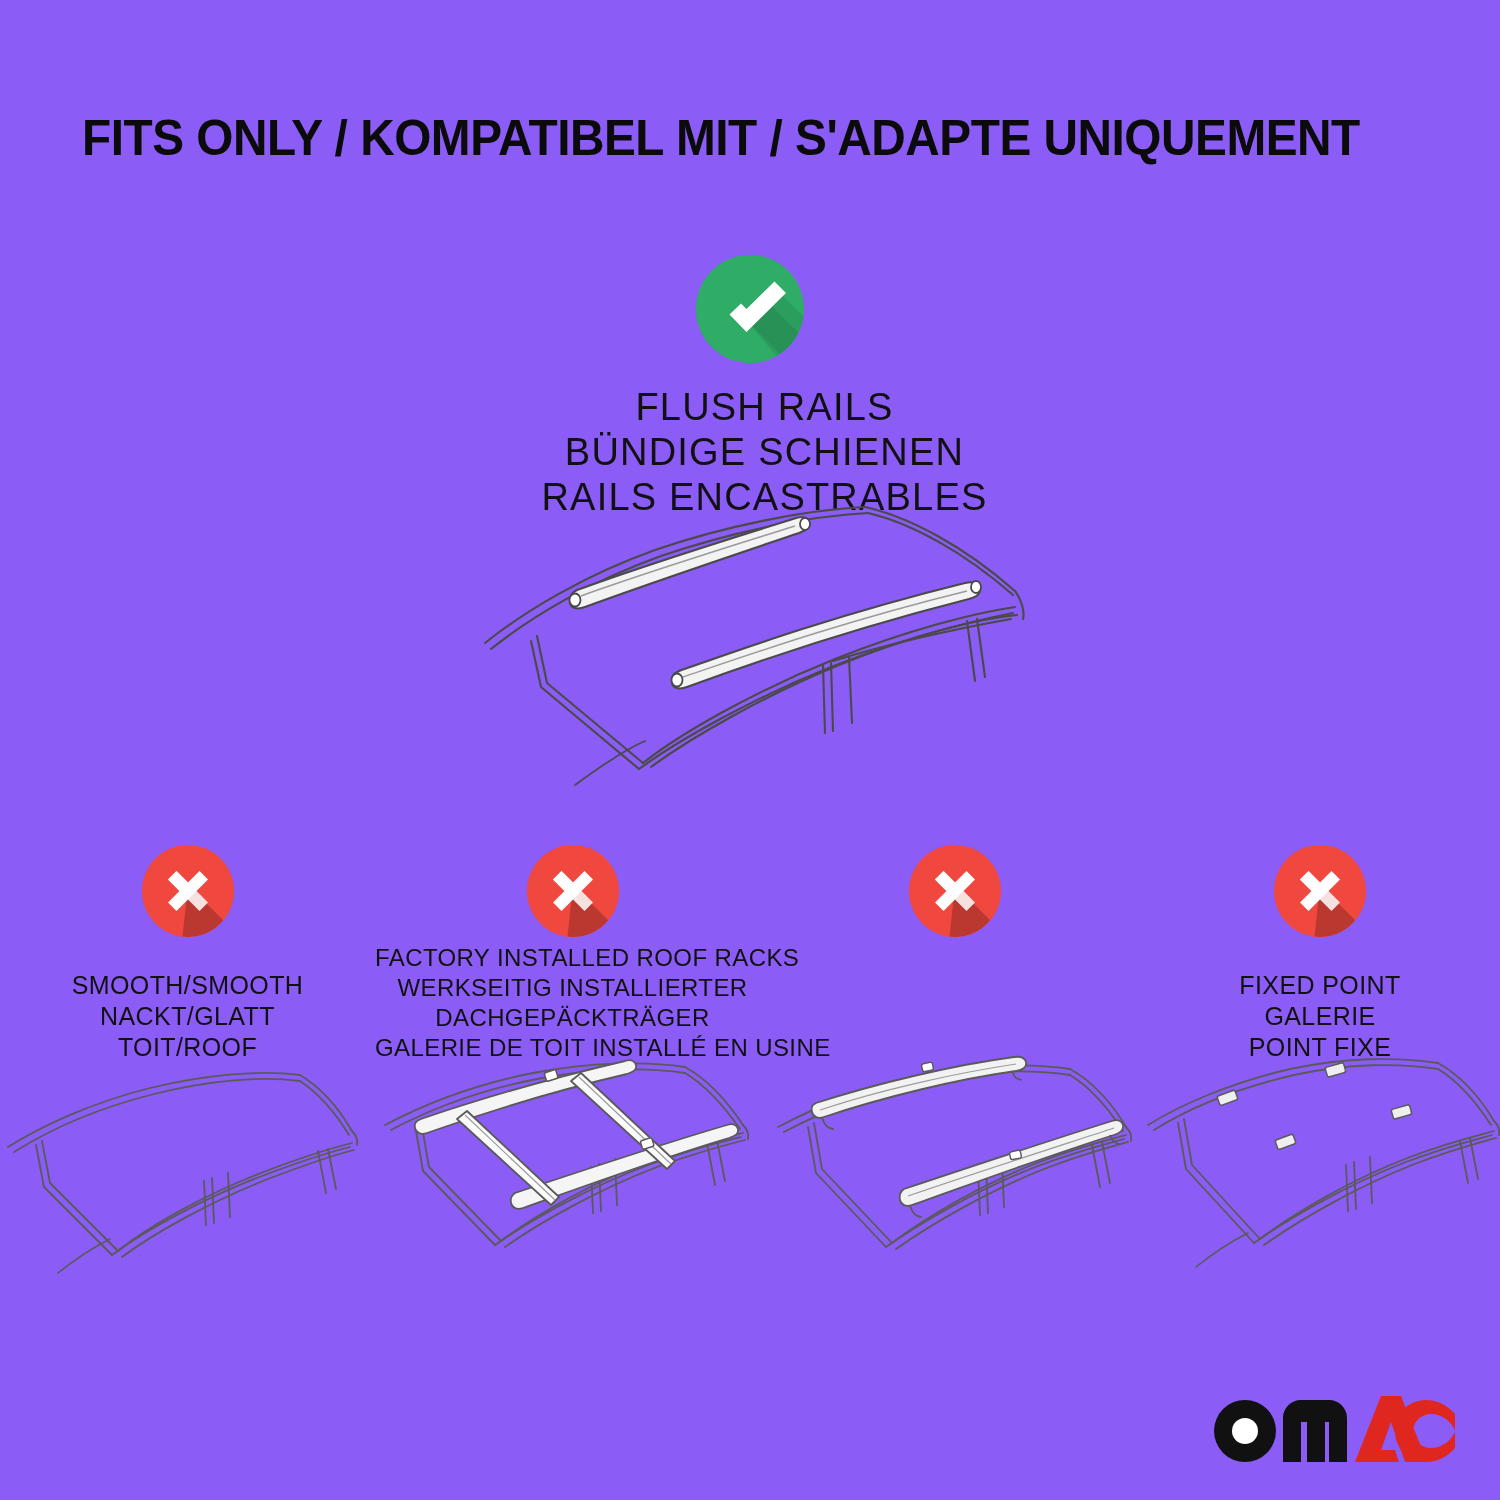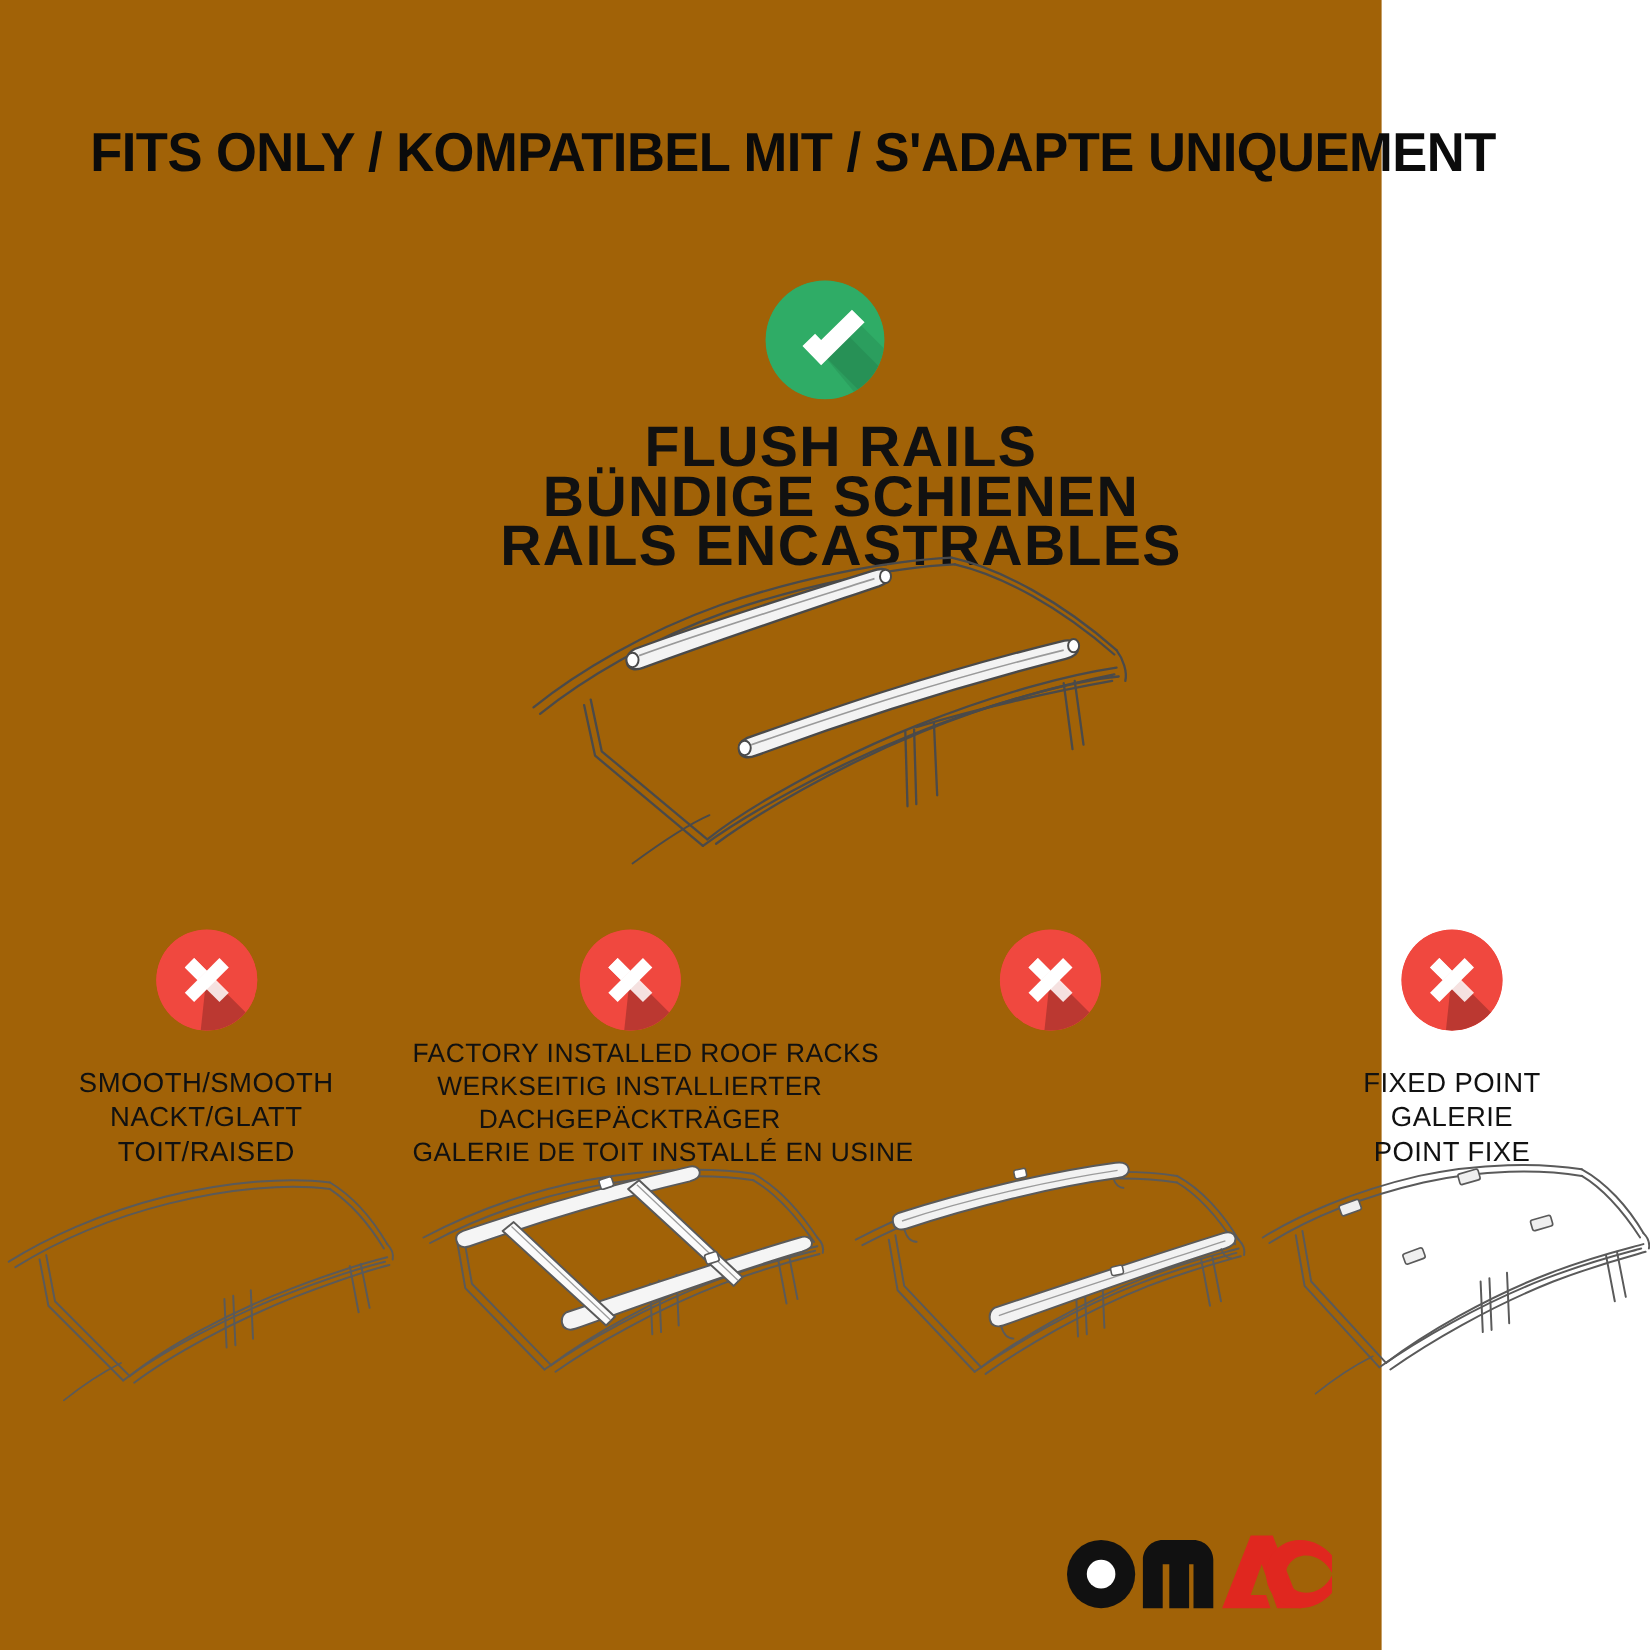--- a/index.html
+++ b/index.html
@@ -8,23 +8,23 @@
   html, body {
     width: 1500px;
     height: 1500px;
     background: #ffffff;
     font-family: "Liberation Sans", "DejaVu Sans", sans-serif;
     overflow: hidden;
   }
 
   #page {
     position: relative;
-    width: 1256px;
+    width: 1500px;
     height: 1500px;
-    background: #a16207;
+    background: #8b5cf6;
   }
 
   
   .header-title {
     position: absolute;
     left: 82px;
     top: 108px;
     width: 1340px;
     font-size: 50px;
     line-height: 60px;
@@ -54,23 +54,23 @@
     overflow: hidden;
   }
   .badge.ok  { background: #2FAC66; }
   .badge.no  { background: #F0483F; }
 
   .check-glyph, .cross-glyph { position: absolute; inset: 0; }
 
   
   .fits-headline {
     margin-top: 22px;
-    font-size: 52px;
+    font-size: 38px;
     line-height: 45px;
-    font-weight: 700;
+    font-weight: 400;
     letter-spacing: 1.2px;
     color: #111111;
     padding-left: 29px;
   }
   .fits-headline div { white-space: nowrap; }
 
   
   .hero-art {
     position: absolute;
     left: 455px;
@@ -240,21 +240,21 @@
             <path d="M46 40 L96 90 L96 96 L40 96 Z" fill="#000" opacity="0.22"></path>
             <path d="M34.5 26 L66 57.5 L57.5 66 L26 34.5 Z" fill="#ffffff" opacity="0.85"></path>
             <path d="M57.5 26 L66 34.5 L34.5 66 L26 57.5 Z" fill="#ffffff"></path>
             <path d="M34.5 26 L46 37.5 L37.5 46 L26 34.5 Z" fill="#ffffff"></path>
           </g>
         </svg>
       </div>
       <div class="nofit-label">
         <div>SMOOTH/SMOOTH</div>
         <div>NACKT/GLATT</div>
-        <div>TOIT/RAISED</div>
+        <div>TOIT/ROOF</div>
       </div>
     </div>
 
     <div class="nofit-col c2">
       <div class="badge no small">
         <svg class="cross-glyph" viewBox="0 0 92 92" width="92" height="92" aria-hidden="true">
           <defs>
               <clipPath id="xc2">
                 <circle cx="46" cy="46" r="46"></circle>
               </clipPath>

